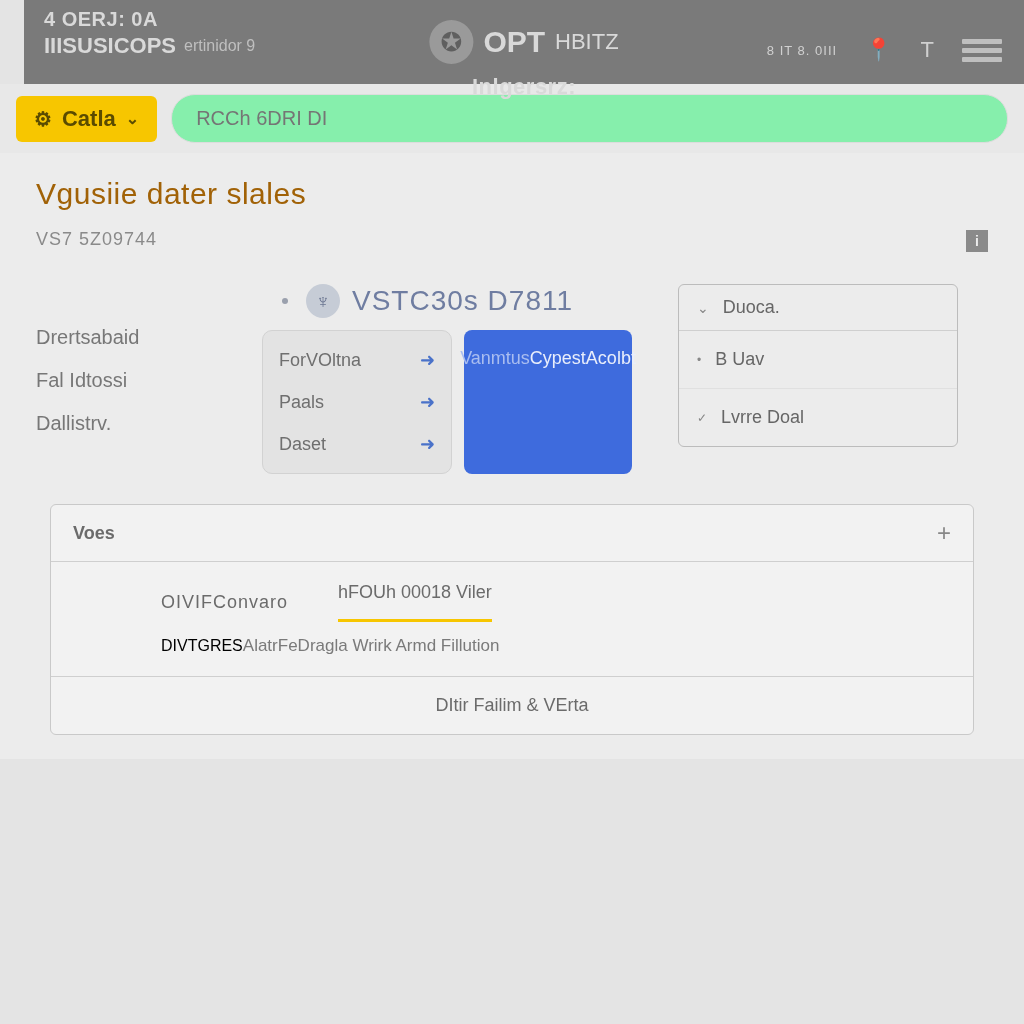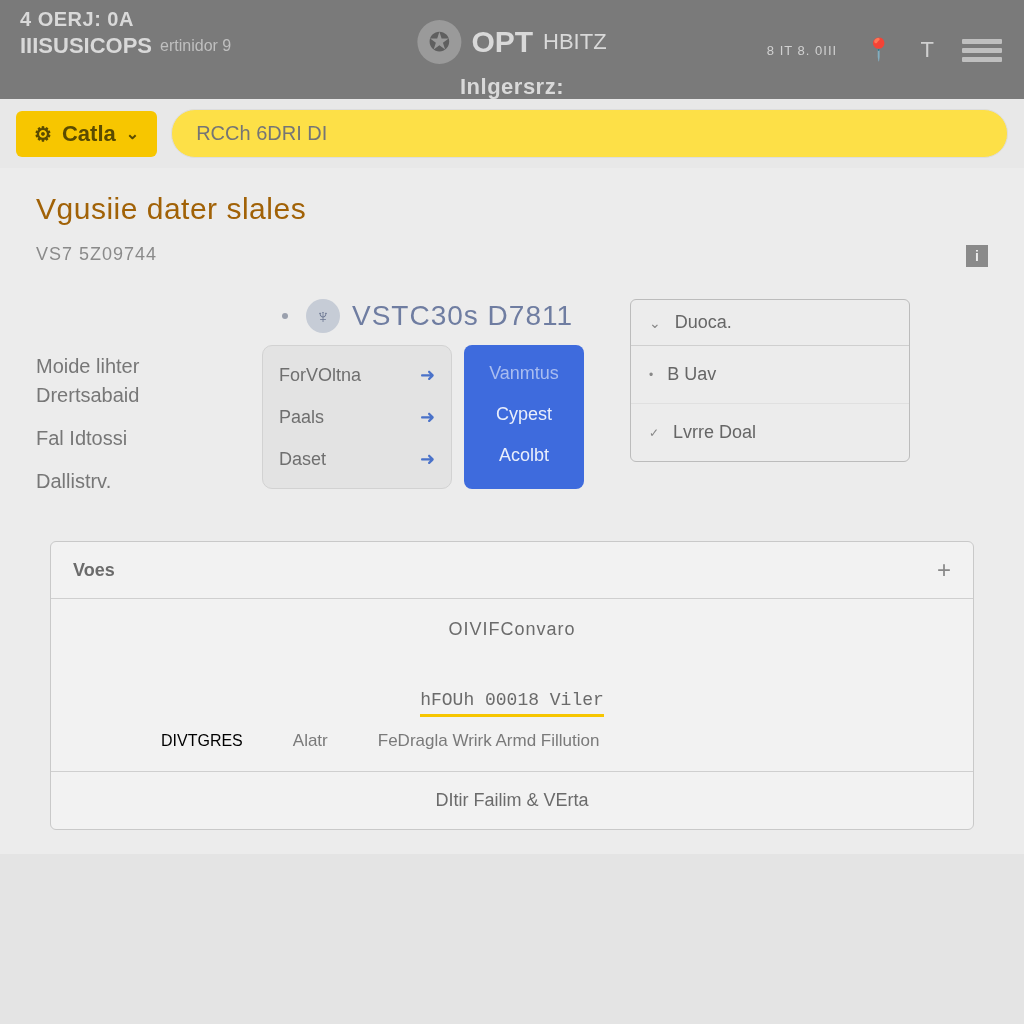--- a/index.html
+++ b/index.html
@@ -4,21 +4,22 @@
 <style>
   * { box-sizing: border-box; margin: 0; padding: 0; font-family: Arial, Helvetica, sans-serif; }
   body { width: 1024px; height: 1024px; background: #e4e4e4; overflow: hidden; }
 
   
   .header {
     background: #7a7a7a;
     color: #d9d9d9;
     padding: 8px 20px 14px;
     position: relative;
-    height: 99px;
+    height: 84px;
+    margin-left: 24px;
   }
   .header-top-row { display: flex; align-items: center; font-size: 20px; font-weight: 700; letter-spacing: 0.5px; }
   .header-brand-row { display: flex; align-items: center; font-size: 22px; font-weight: 700; margin-top: 2px; }
   .header-brand-row .sub { font-size: 16px; font-weight: 400; margin-left: 8px; color: #bfbfbf; }
   .header-center {
     position: absolute; left: 50%; transform: translateX(-50%);
     top: 20px; text-align: center; color: #d9d9d9;
   }
   .header-center .logo-row { display: flex; align-items: center; justify-content: center; gap: 10px; }
   .header-center .logo { width: 44px; height: 44px; border-radius: 50%; background: #9a9a9a; display:flex; align-items:center; justify-content:center; font-size:26px; color:#5f5f5f; }
@@ -34,21 +35,21 @@
   
   .navbar { display: flex; align-items: center; padding: 10px 16px; background: #e8e8e8; gap: 14px; }
   .cata-btn {
     background: #f7c600; color: #5a4b00; font-weight: 700;
     font-size: 22px; padding: 10px 18px; border-radius: 6px;
     display: flex; align-items: center; gap: 10px;
   }
   .cata-btn .gear { font-size: 20px; }
   .cata-btn .caret { font-size: 16px; }
   .search {
-    flex: 1; background: #fde047; border-radius: 24px;
+    flex: 1; background: #86efac; border-radius: 24px;
     padding: 12px 24px; font-size: 20px; color: #6f6f6f;
     border: 1px solid #ddd; outline: none;
   }
 
   
   .page { padding: 24px 36px; background: #ececec; }
   .page-title { font-size: 30px; color: #a16207; font-weight: 400; letter-spacing: 0.5px; }
   .page-sub { font-size: 18px; color: #8a8a8a; margin-top: 18px; letter-spacing: 1px; }
   .info-icon { float: right; width: 22px; height: 22px; background:#8a8a8a; color:#ececec; display:flex;align-items:center;justify-content:center;font-size:14px;font-weight:700;margin-top:-20px; }
 
@@ -66,22 +67,22 @@
   .panelrow { display:flex; gap: 12px; }
   .grey-panel {
     background:#e3e3e3; border:1px solid #d2d2d2; border-radius:10px;
     width: 190px; padding: 8px 0;
   }
   .grey-panel .row { display:flex;align-items:center;justify-content:space-between;
     padding: 10px 16px; font-size:18px; color:#6f6f6f; }
   .grey-panel .row .arrow { color:#4a72c9; font-size:18px; }
 
   .blue-panel {
-    background:#3e6bdd; border-radius:8px; width: 120px;
-    display:flex; flex-direction:column; justify-content:flex-start;
+    background:#3e6bdd; border-radius:8px; width: 168px;
+    display:flex; flex-direction:row; justify-content:center;
     padding: 8px 0;
   }
   .blue-panel div { color:#e9eefb; font-size:18px; text-align:center; padding:10px 0; }
   .blue-panel .faded { color:#a9bdf0; }
 
   .right-panel {
     border:1px solid #bcbcbc; border-radius:6px; width: 280px;
     margin-left: 20px;
   }
   .right-panel .hdr { display:flex;align-items:center;gap:14px;padding:12px 18px;border-bottom:1px solid #cfcfcf;font-size:18px;color:#666; }
@@ -93,25 +94,25 @@
 
   
   .card {
     margin: 30px 14px 0; background:#f2f2f2; border:1px solid #c9c9c9;
     border-radius:6px;
   }
   .card-hdr { display:flex;align-items:center;justify-content:space-between;
     padding:14px 22px;border-bottom:1px solid #cfcfcf;font-size:18px;color:#6b6b6b;font-weight:600; }
   .card-hdr .plus { font-size:24px; color:#888; font-weight:400; }
   .card-body { padding: 20px 110px; }
-  .tabrow { display:flex; gap: 50px; align-items:center; margin-bottom:2px;flex-direction:column; }
+  .tabrow { display:flex; gap: 50px; align-items:center; margin-bottom:2px; }
   .tabrow .k { font-size:18px; color:#6b6b6b; letter-spacing:1px; }
   .tabrow .v { font-size:18px; color:#6b6b6b; }
-  .tabrow .vhl { border-bottom:3px solid #f7c600; padding-bottom:4px;font-family:Liberation Mono, monospace; }
-  .tabrow2 { display:flex; gap: 50px; align-items:center; margin-top:14px; }
+  .tabrow .vhl { border-bottom:3px solid #f7c600; padding-bottom:16px; }
+  .tabrow2 { display:flex; align-items:center; margin-top:14px; }
   .subtab { font-size:17px; color:#7a7a7a; }
 
   .card-footer { border-top:1px solid #cfcfcf; text-align:center; padding:18px 0; font-size:18px; color:#6b6b6b; }
 </style>
 </head>
 <body>
 
 <div class="header">
   <div class="header-top-row">4 OERJ:   0A</div>
   <div class="header-brand-row">
@@ -150,21 +151,20 @@
 </div>
 
 <div class="page">
   <div class="page-title">Vgusiie dater slales</div>
   <div class="page-sub">VS7 5Z09744</div>
   <div class="info-icon">i</div>
 
   <div class="midwrap">
 
     <div class="leftlabels">
-      <div>Moide lihter</div>
       <div style="margin-top:-14px">Drertsabaid</div>
       <div>Fal Idtossi</div>
       <div>Dallistrv.</div>
     </div>
 
     <div class="centercol">
       <div class="center-title">
         <span class="dot"></span>
         <span class="crest">♆</span>
         <span class="txt">VSTC30s D7811</span>

